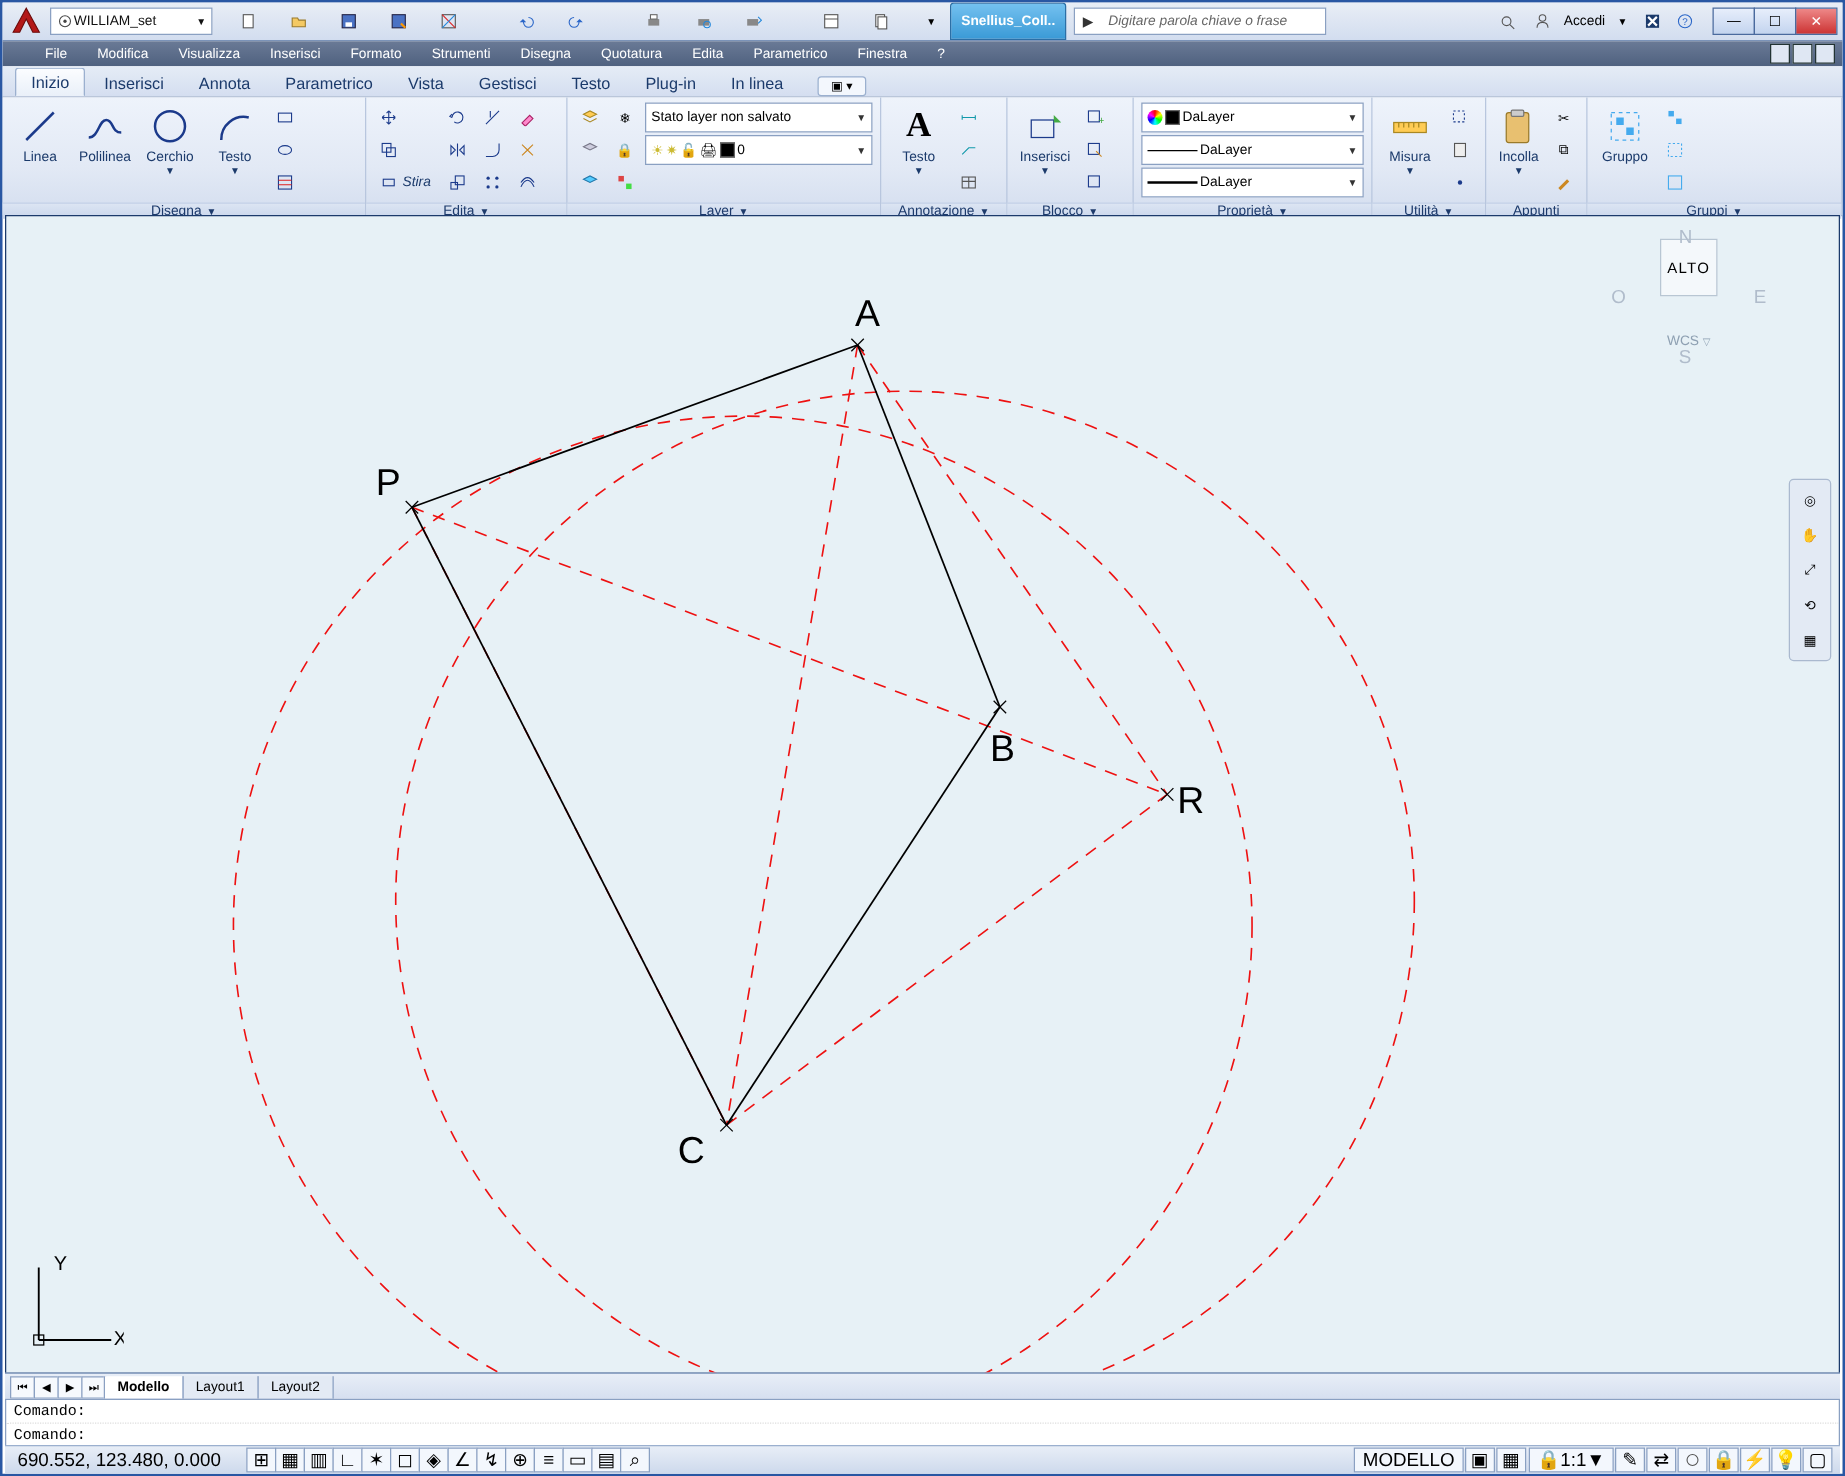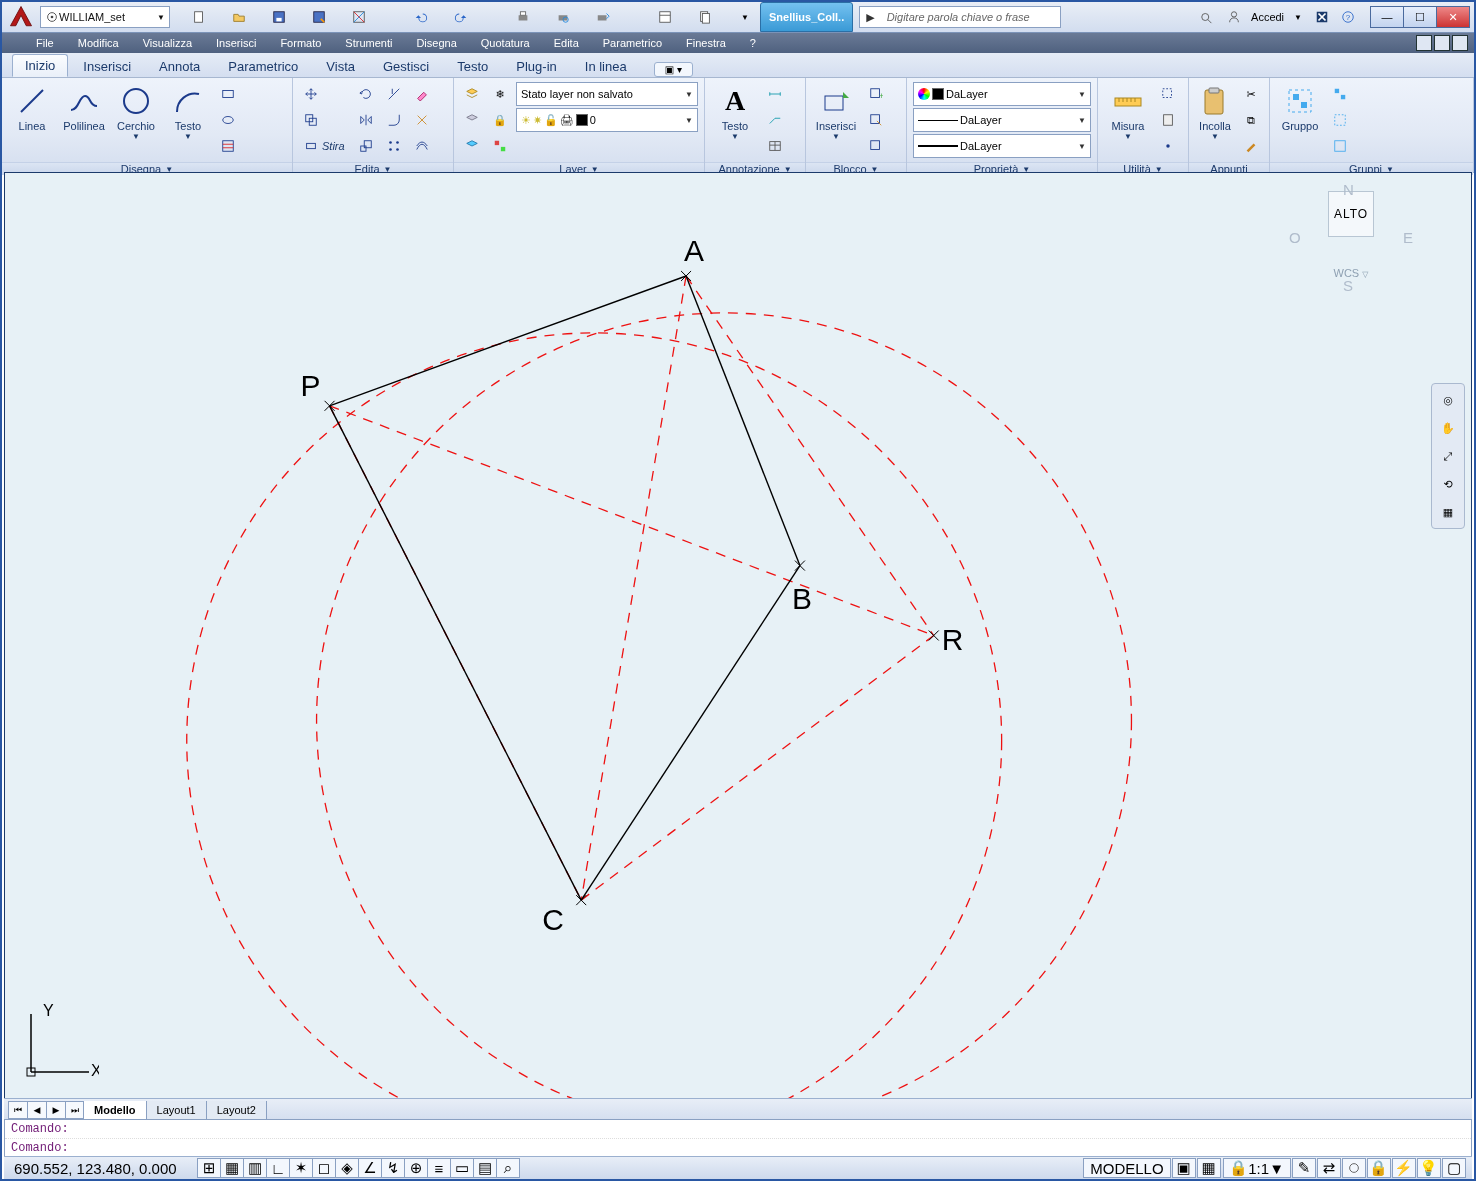--- a/index.html
+++ b/index.html
@@ -58,21 +58,21 @@
   .ucs{position:absolute;left:14px;bottom:14px;}
   
   .mtabs{position:absolute;left:2px;right:2px;bottom:58px;height:22px;background:linear-gradient(to bottom,#e8eef7,#d4deef);border-top:1px solid #9bb0cf;display:flex;align-items:center;padding-left:4px;font-size:11px;}
   .mtabs .nav{display:flex;gap:0;}
   .mtabs .nb{width:18px;height:16px;border:1px solid #8aa0c2;background:#f6f9fd;display:flex;align-items:center;justify-content:center;margin-right:-1px;font-size:9px;}
   .mtabs .ttab{height:18px;padding:0 10px;border:1px solid #8aa0c2;border-top:none;background:#fff;display:flex;align-items:center;margin-left:-1px;}
   .mtabs .ttab.active{background:#fff;font-weight:bold;}
   .mtabs .ttab:not(.active){background:#e3eaf4;}
   
   .cmdwrap{position:absolute;left:2px;right:2px;bottom:22px;height:36px;background:#fff;border:1px solid #8aa0c2;font-family:Consolas,Courier,monospace;font-size:12px;overflow:hidden;}
-  .cmdwrap .line{height:18px;padding:0 6px;display:flex;align-items:center;color:#701a75;border-bottom:1px dotted #ddd;}
+  .cmdwrap .line{height:18px;padding:0 6px;display:flex;align-items:center;color:#000000;border-bottom:1px dotted #ddd;}
   
   .status{position:absolute;left:2px;right:2px;bottom:0;height:22px;background:linear-gradient(to bottom,#e8eef7,#cdd9ec);border-top:1px solid #9bb0cf;display:flex;align-items:center;font-size:15px;}
   .status .coords{padding:0 10px;min-width:170px;}
   .status .tog{display:flex;margin-left:4px;}
   .status .tb{width:22px;height:18px;border:1px solid #8aa0c2;background:#f3f7fd;display:flex;align-items:center;justify-content:center;margin-left:-1px;}
   .status .right{margin-left:auto;display:flex;align-items:center;gap:2px;padding-right:6px;}
   .status .pill{height:18px;border:1px solid #8aa0c2;background:#f3f7fd;padding:0 6px;display:flex;align-items:center;}
   .tiny-ico{width:14px;height:14px;}
   .sq{width:10px;height:10px;border:1px solid #666;background:#000;}
 </style>

